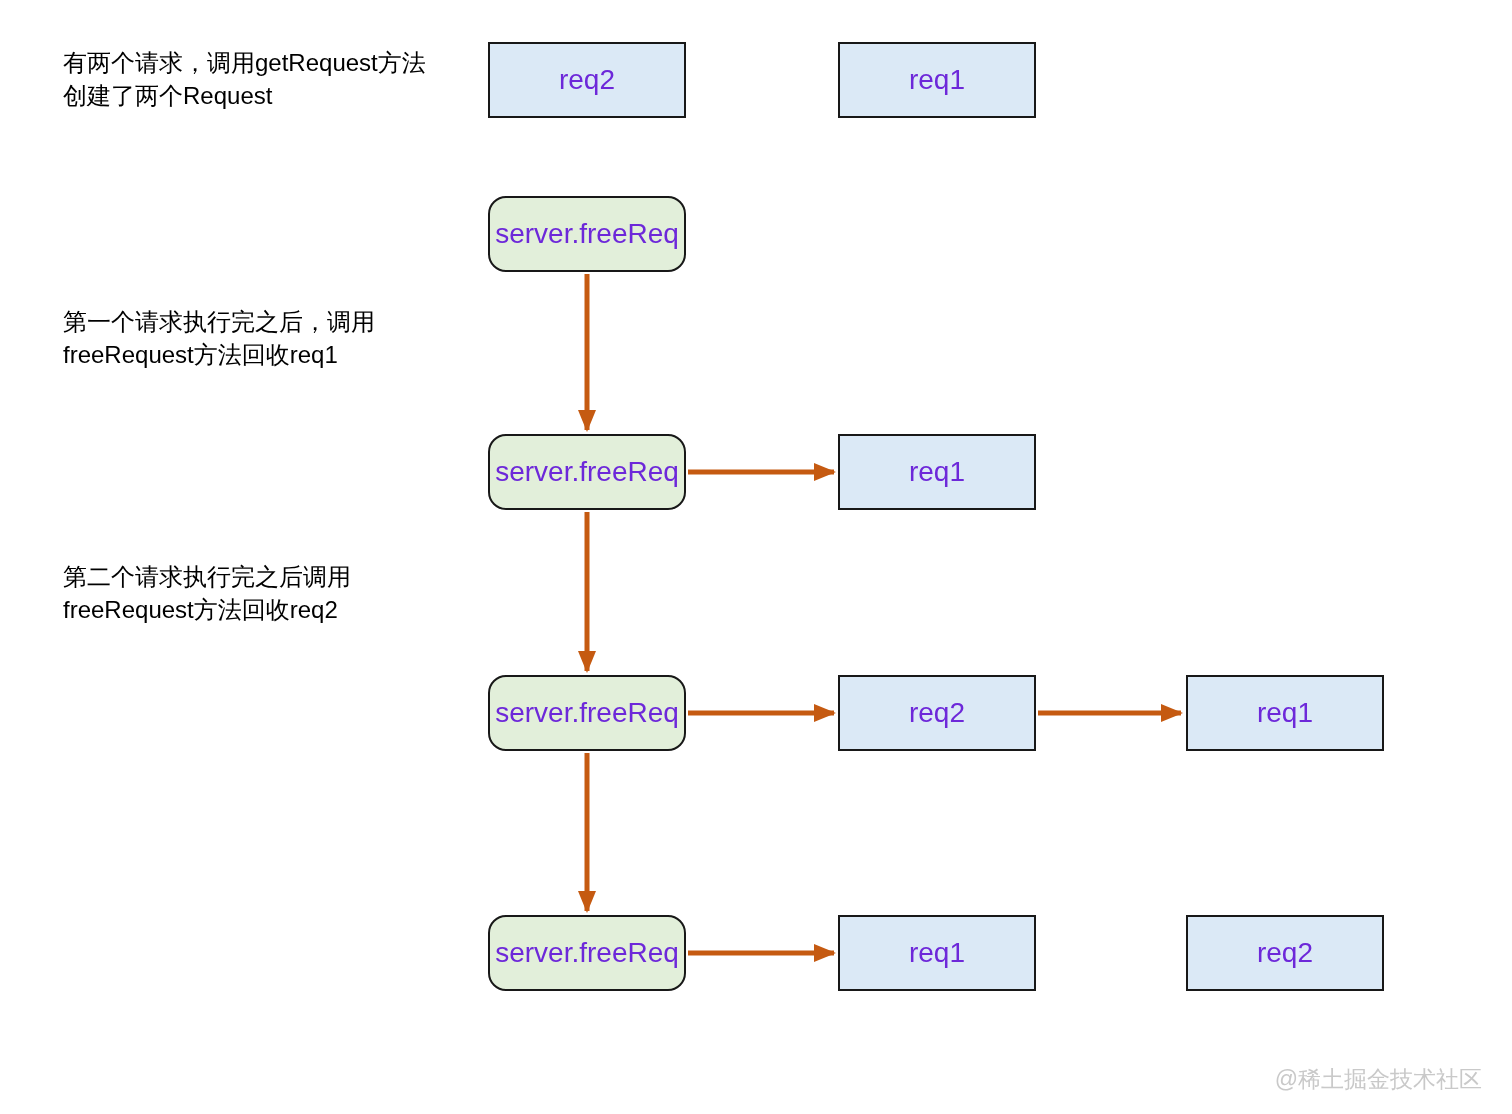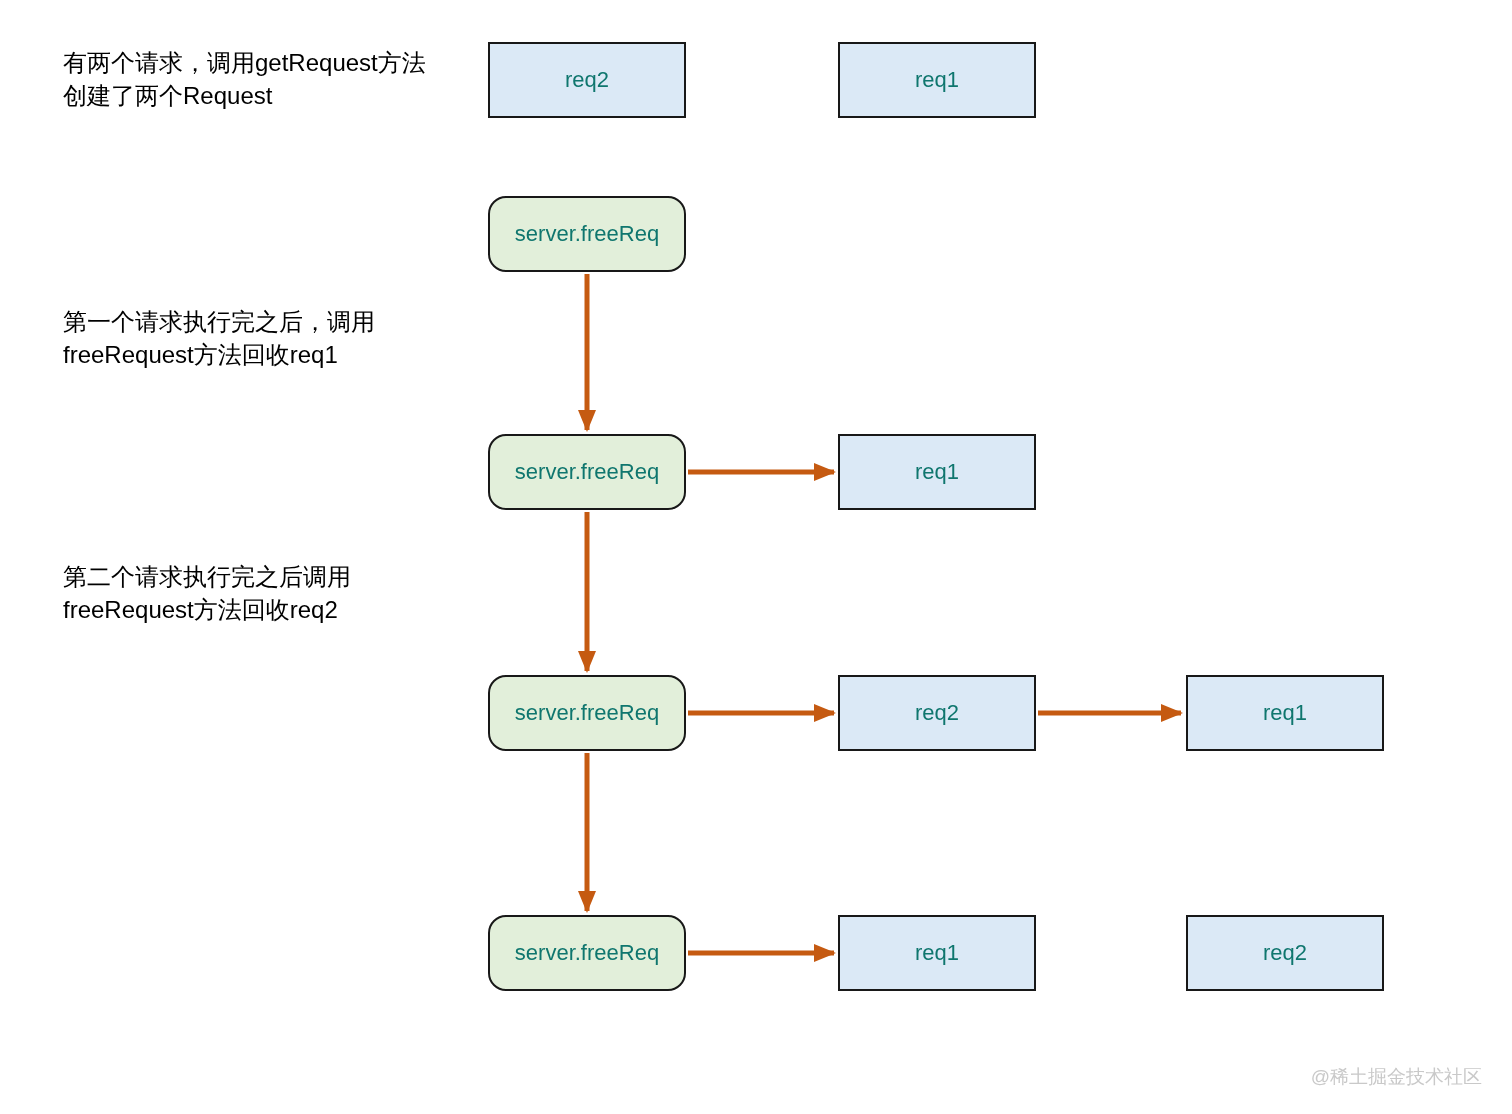--- a/index.html
+++ b/index.html
@@ -27,37 +27,37 @@
     width: 1512px; height: 1114px;
     pointer-events: none;
   }
   .arrow-line { stroke: var(--arrow); stroke-width: 5px; fill: none; }
   .arrow-head { fill: var(--arrow); stroke: none; }
   .node {
     position: absolute;
     width: 198px; height: 76px;
     border: 2px solid var(--node-border);
     display: flex; align-items: center; justify-content: center;
-    font-size: 22px; color: #0f766e;
+    font-size: 28px; color: #6d28d9;
     white-space: nowrap;
   }
   .node.request { background: var(--request-fill); }
   .node.method  { background: var(--method-fill); border-radius: 18px; }
   .note {
     position: absolute;
     left: 63px; width: 440px;
     font-size: 24px; line-height: 33px;
     color: var(--annotation-text);
     white-space: pre-line;
     font-weight: 500;
   }
   .watermark {
     position: absolute;
     right: 30px; top: 1064px;
-    font-size: 19px;
+    font-size: 23px;
     color: var(--watermark-text);
   }
 </style>
 </head>
 <body>
 
 <div class="canvas">
 
   <svg class="arrow-layer" viewBox="0 0 1512 1114" xmlns="http://www.w3.org/2000/svg">
     <defs>

